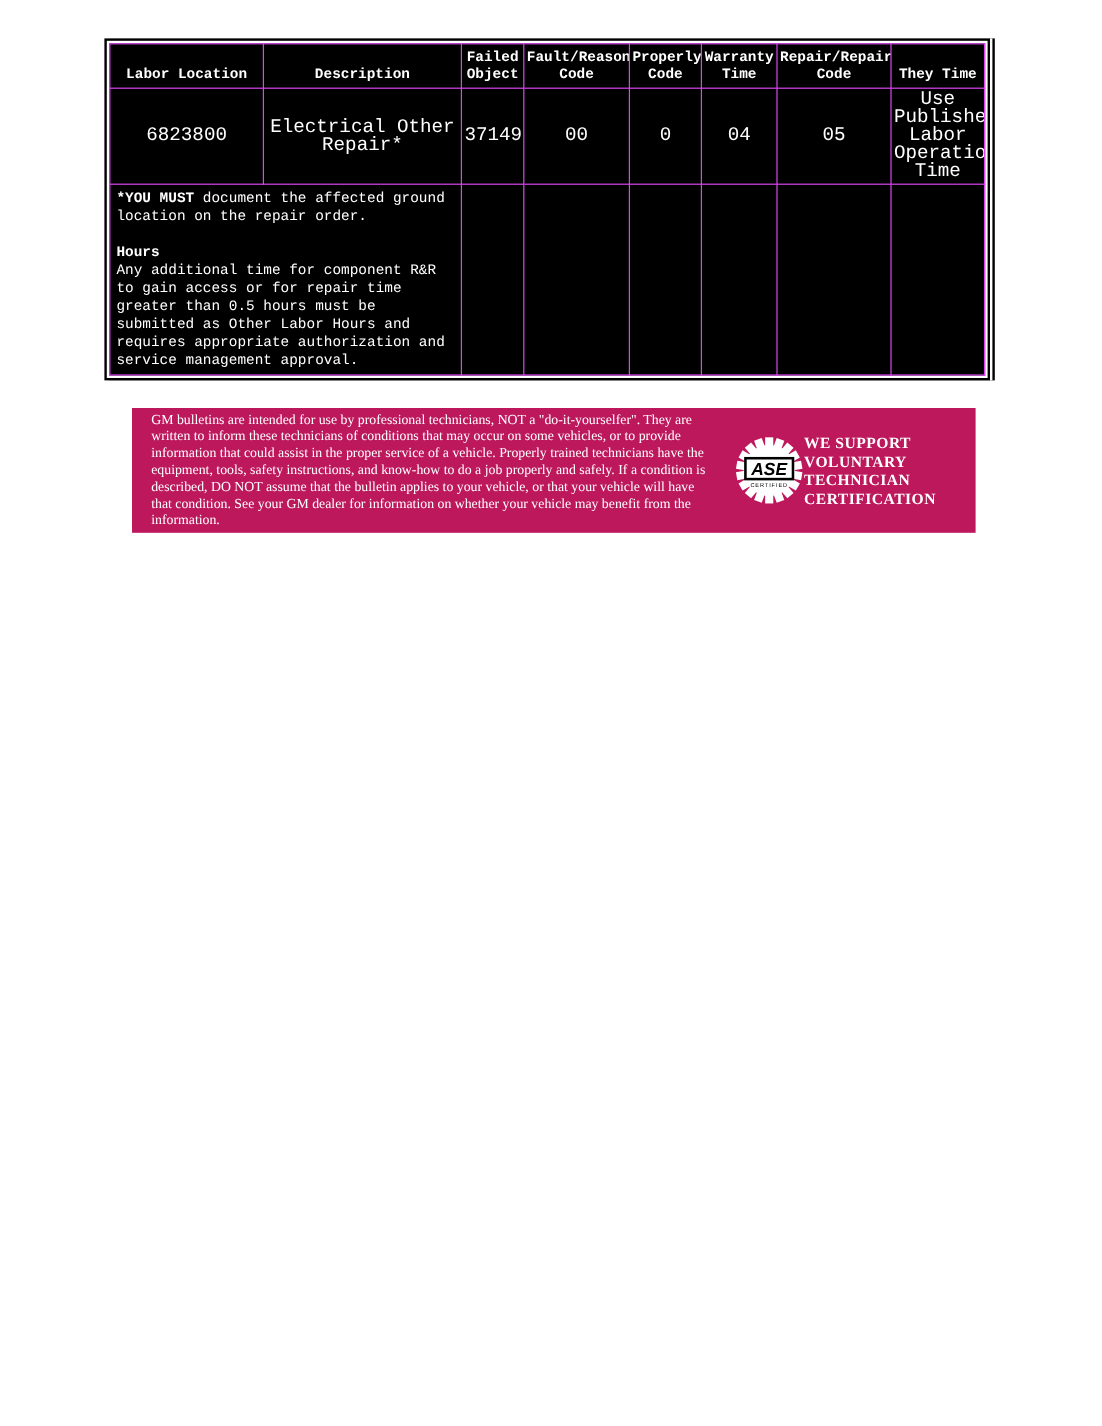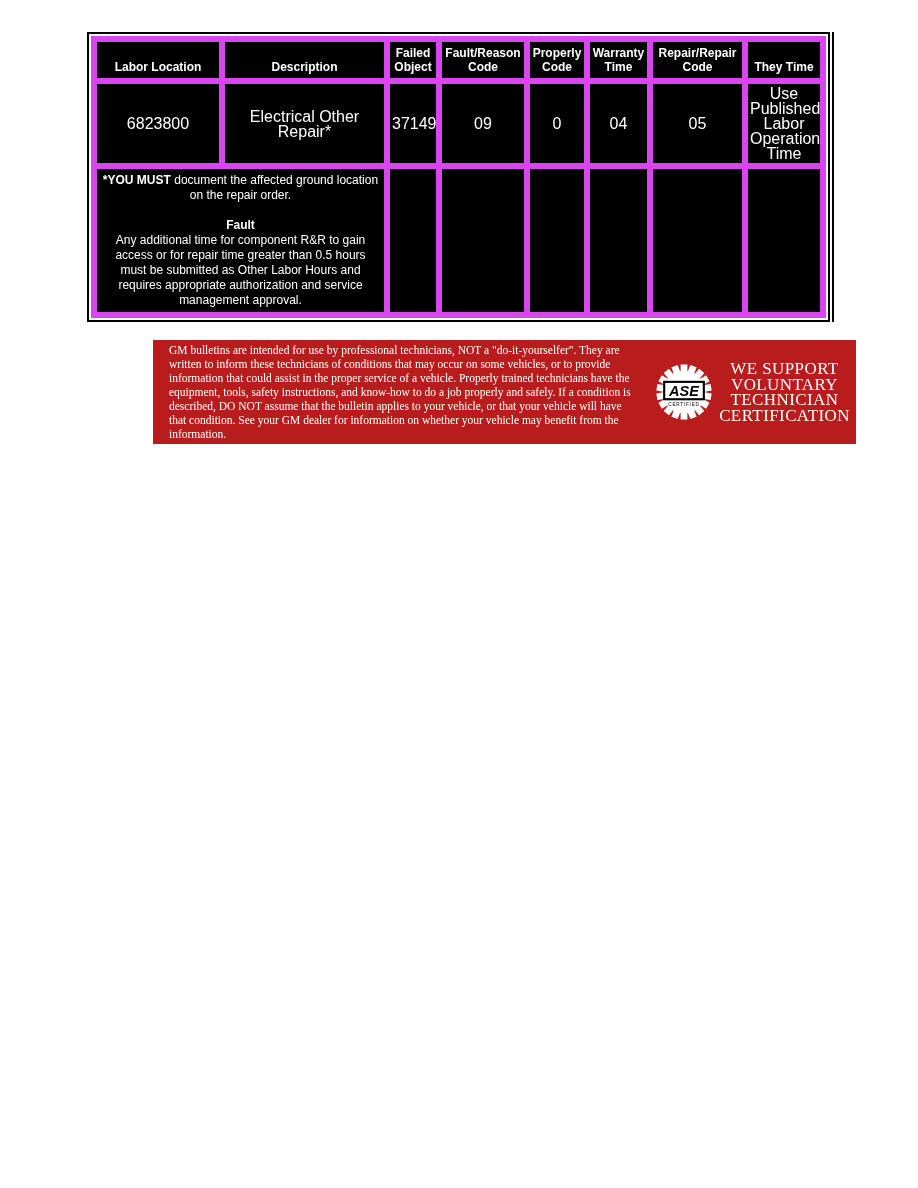--- a/index.html
+++ b/index.html
@@ -24,85 +24,86 @@
     box-shadow: 2px 0 0 #ffffff, 4px 0 0 #000000;
   }
   table.labor {
     border-collapse: collapse;
     background: #000000;
     color: #ffffff;
     table-layout: fixed;
     width: 729px;
   }
   table.labor th, table.labor td {
-    border: 6px solid #d946ef;
+    border: 1px solid #d946ef;
     overflow: hidden;
+    font-family: Liberation Mono, monospace;
   }
   table.labor th {
     font-size: 12px;
     font-weight: bold;
     text-align: center;
     vertical-align: bottom;
     padding: 2px 2px 4px 2px;
     height: 30px;
     line-height: 14px;
   }
   table.labor td.cell {
     font-size: 16px;
     text-align: center;
     vertical-align: middle;
     padding: 2px;
     height: 74px;
     line-height: 15px;
   }
   table.labor td.note-cell {
     font-size: 12px;
-    text-align: center;
+    text-align: left;
     vertical-align: top;
     padding: 4px 5px;
     height: 126px;
     line-height: 15px;
   }
   .note-gap { height: 15px; }
   .bold { font-weight: bold; }
 
   
   .banner {
     position: absolute;
     left: 110px;
     top: 340px;
     width: 703px;
     height: 104px;
-    background: #b91c1c;
+    background: #be185d;
     color: #ffffff;
     display: flex;
     align-items: center;
-    margin-left: 43px;
   }
   .disclaimer {
     margin-left: 16px;
     width: 472px;
     font-family: "Liberation Serif", serif;
     font-size: 11.5px;
     line-height: 14px;
     text-align: left;
   }
   .ase-logo {
     width: 58px;
     height: 58px;
     margin-left: 14px;
     flex: 0 0 auto;
   }
   .support-block {
     flex: 1;
-    text-align: center;
+    text-align: left;
     font-family: "Liberation Serif", serif;
-    font-size: 17px;
+    font-size: 13px;
     line-height: 15.5px;
     letter-spacing: 0.4px;
+    font-weight: bold;
   }
 </style>
 </head>
 <body>
 
 <div class="page">
 
   <div class="table-outer">
     <table class="labor">
       <colgroup>
@@ -123,31 +124,31 @@
         <th>Fault/Reason Code</th>
         <th>Properly Code</th>
         <th>Warranty Time</th>
         <th>Repair/Repair Code</th>
         <th>They Time</th>
       </tr>
       <tr>
         <td class="cell">6823800</td>
         <td class="cell">Electrical Other Repair*</td>
         <td class="cell">37149</td>
-        <td class="cell">09</td>
+        <td class="cell">00</td>
         <td class="cell">0</td>
         <td class="cell">04</td>
         <td class="cell">05</td>
         <td class="cell">Use Published Labor Operation Time</td>
       </tr>
       <tr>
         <td class="note-cell" colspan="2">
           <div><span class="bold">*YOU MUST</span><span> document the affected ground location on the repair order.</span></div>
           <div class="note-gap"></div>
-          <div class="bold">Fault</div>
+          <div class="bold">Hours</div>
           <div>Any additional time for component R&amp;R to gain access or for repair time greater than 0.5 hours must be submitted as Other Labor Hours and requires appropriate authorization and service management approval.</div>
         </td>
         <td class="cell"></td>
         <td class="cell"></td>
         <td class="cell"></td>
         <td class="cell"></td>
         <td class="cell"></td>
         <td class="cell"></td>
       </tr>
     </tbody>

